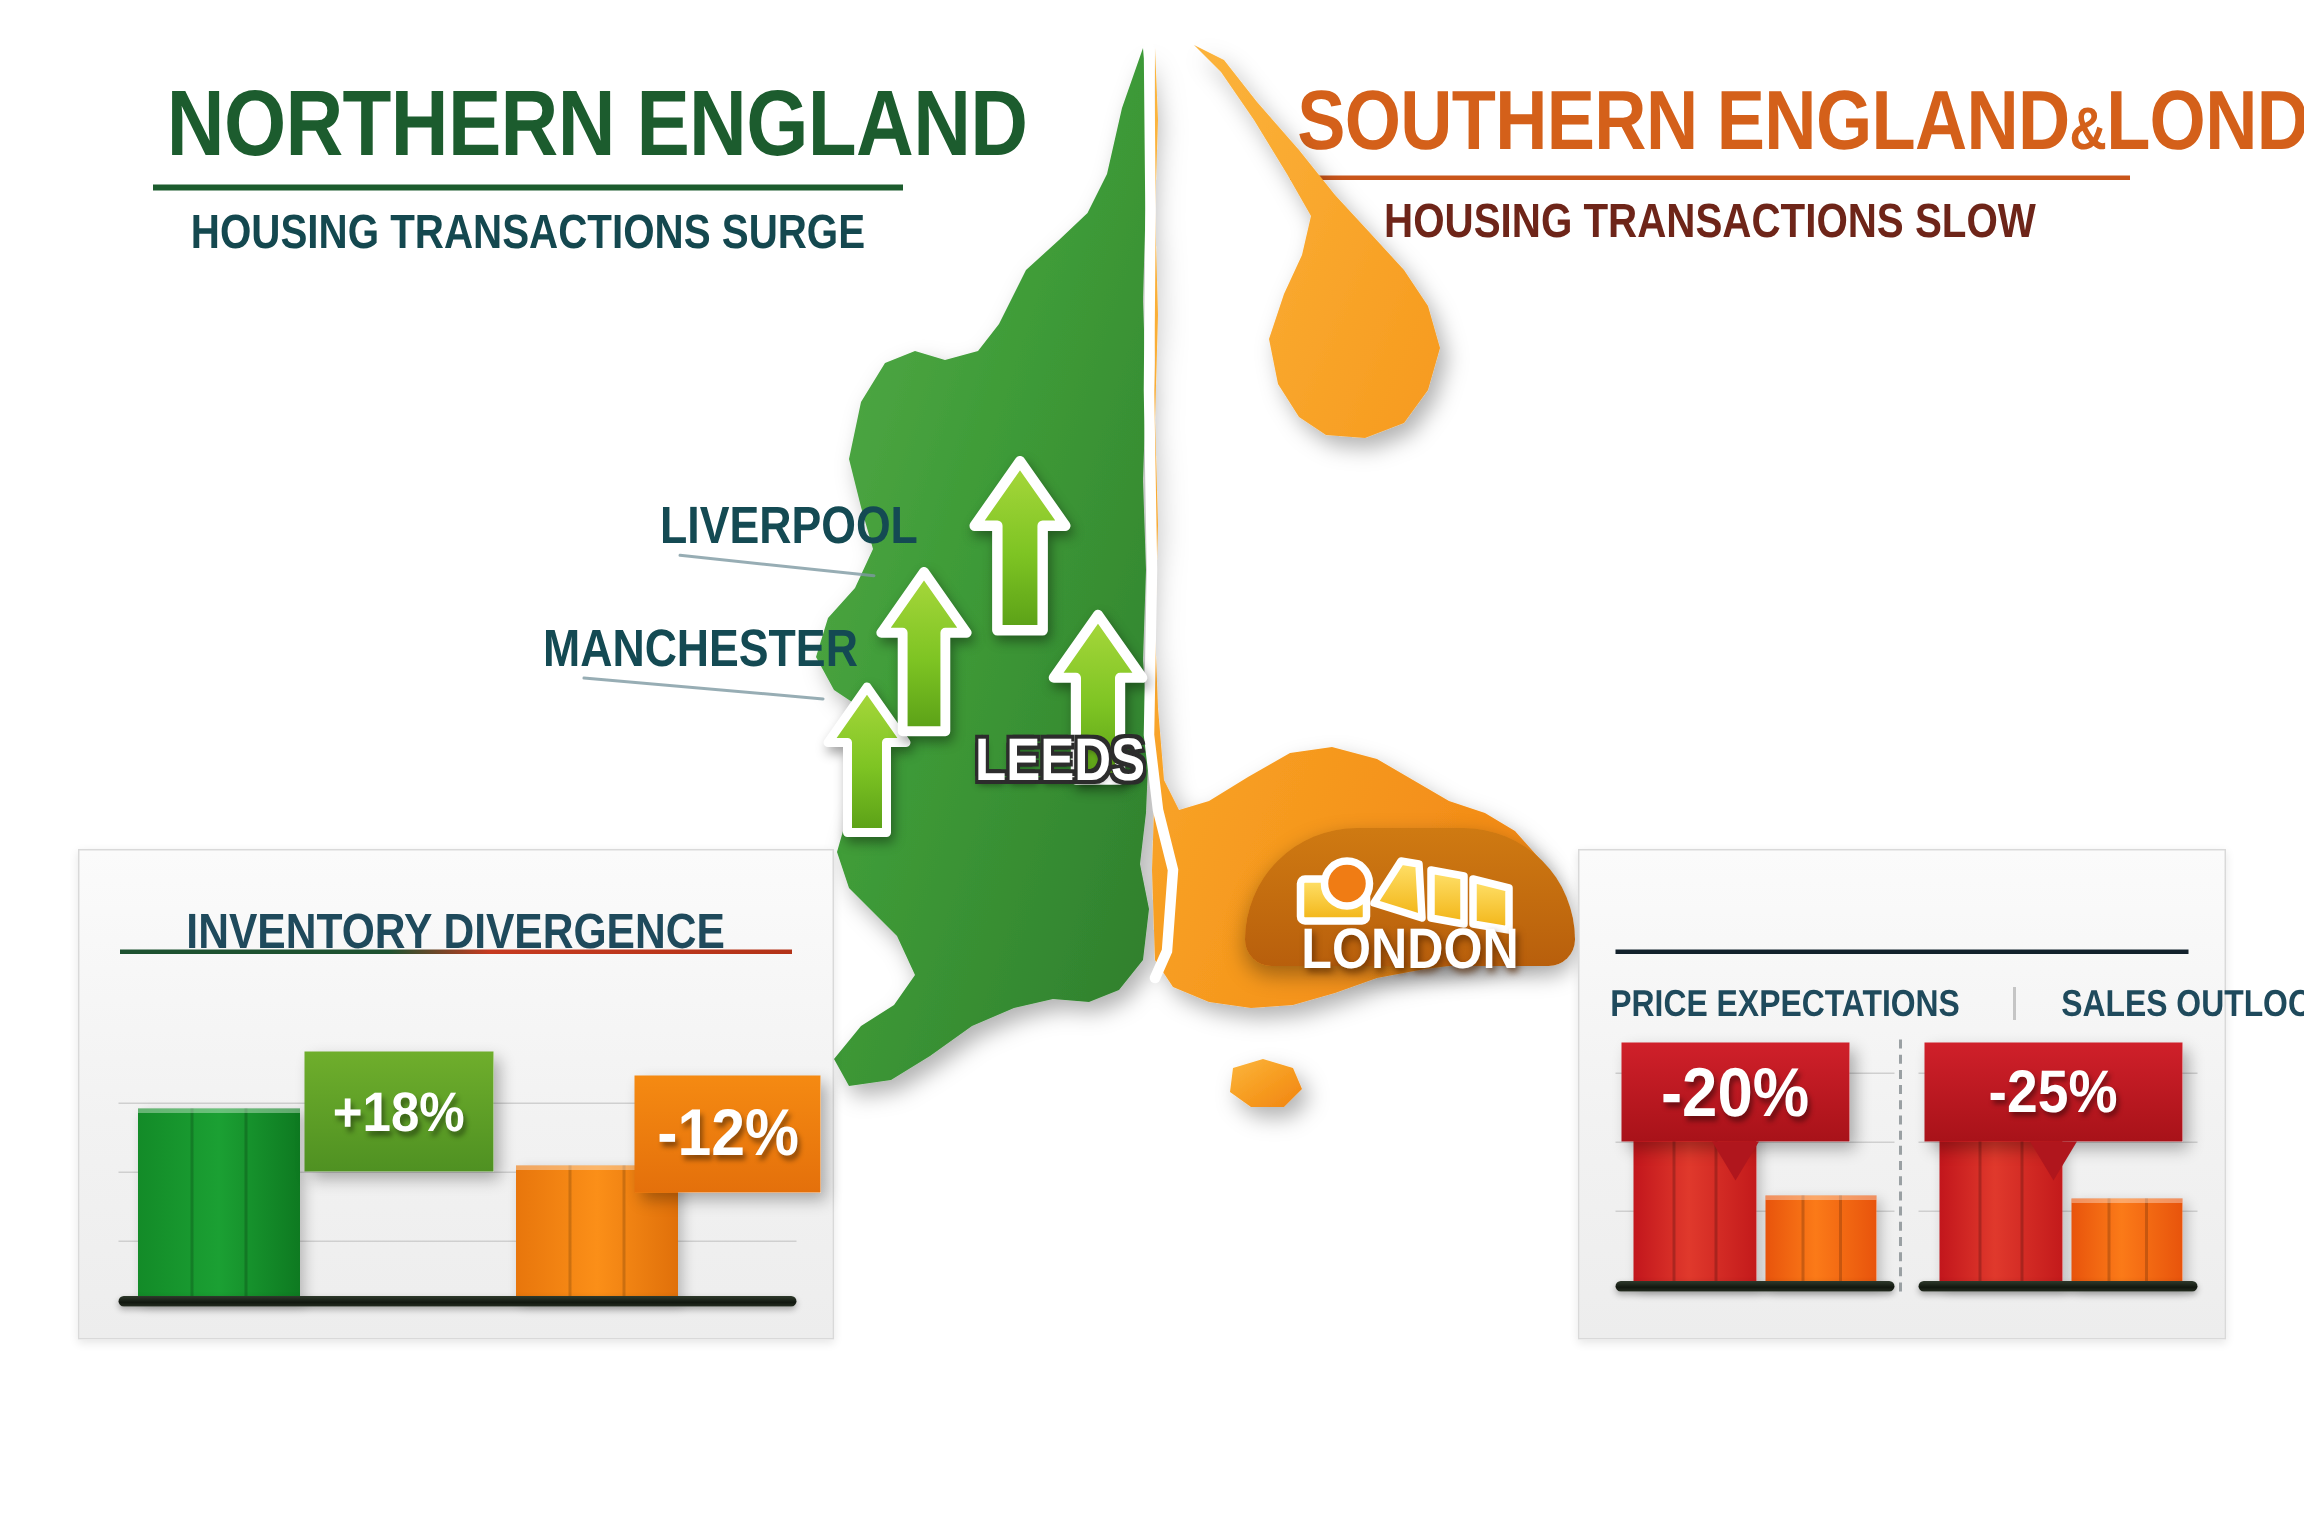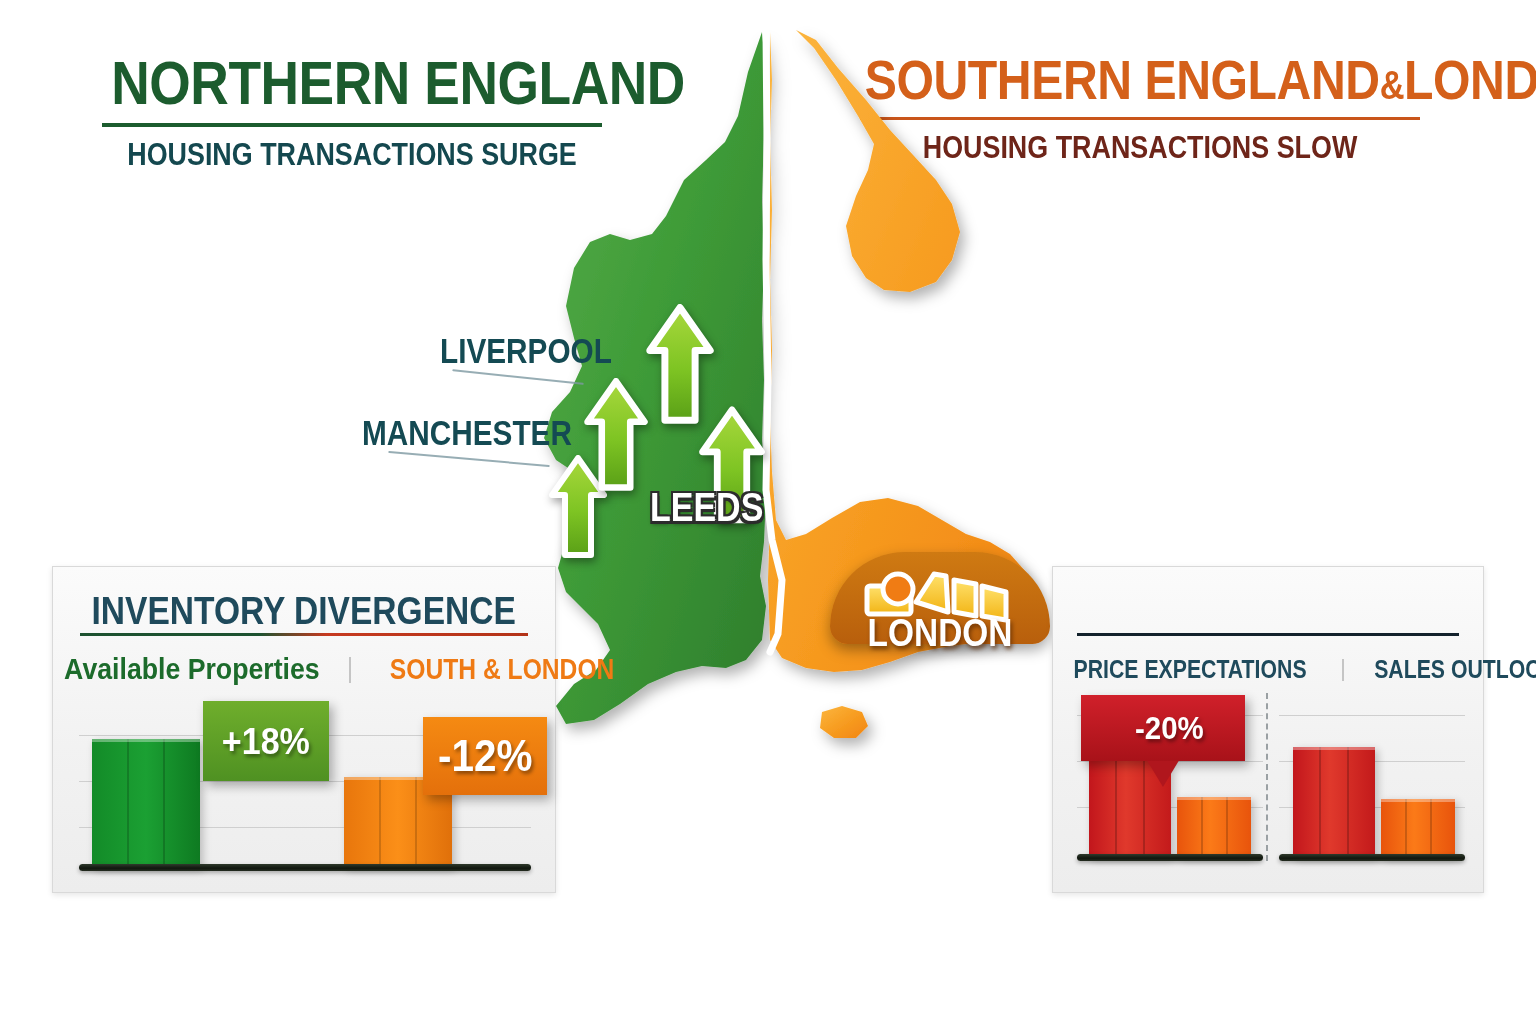--- a/index.html
+++ b/index.html
@@ -88,21 +88,21 @@
   }
   .panel-title{
     position:absolute;left:0;width:100%;text-align:center;
     font-weight:bold;color:#1f4a5c;line-height:1;
   }
   .panel-title span{display:inline-block;transform:scaleX(.86);}
   .panel-rule{position:absolute;height:3px;}
 
   
   #panel-left{left:52px;top:566px;width:502px;height:325px;}
-  #panel-left .panel-title{top:24px;font-size:39px;}
+  #panel-left .panel-title{top:37px;font-size:33px;}
   #panel-left .panel-rule{
     left:27px;top:66px;width:448px;
     background:linear-gradient(90deg,#1d5230 0%,#1d5230 40%,#c63a20 55%,#b33318 100%);
   }
   .legend-row{position:absolute;left:0;width:100%;top:88px;text-align:center;white-space:nowrap;}
   .legend-row .lg{display:inline-block;font-weight:bold;font-size:29px;line-height:1;
       transform:scaleX(.92);}
   .lg.green{color:#1c6b2b;}
   .lg.orange{color:#ef7a14;transform:scaleX(.85);}
   .legend-sep{display:inline-block;width:2px;height:26px;background:#c5c5c5;
@@ -271,25 +271,20 @@
       <path d="M90 14 L112 18 L112 50 L90 46 Z" fill="url(#gGold)" stroke="#fff" stroke-width="5" stroke-linejoin="round"></path>
       <path d="M118 20 L142 26 L142 54 L118 50 Z" fill="url(#gGold)" stroke="#fff" stroke-width="5" stroke-linejoin="round"></path>
     </svg>
     <div class="lbl nosel">LONDON</div>
   </div>
 
   <div class="panel" id="panel-left">
     <div class="panel-title nosel"><span>INVENTORY DIVERGENCE</span></div>
     <div class="panel-rule"></div>
 
-    <div class="legend-row nosel">
-      <span class="lg green">Available Properties</span>
-      <span class="legend-sep"></span>
-      <span class="lg orange">SOUTH &amp; LONDON</span>
-    </div>
 
     <div class="chart" style="left:26px;top:148px;width:452px;height:152px;">
       <div class="gridline" style="top:20px;"></div>
       <div class="gridline" style="top:66px;"></div>
       <div class="gridline" style="top:112px;"></div>
 
       <div class="bar" style="left:13px;width:108px;height:128px;
                   background:linear-gradient(90deg,#138b28 0%,#1ba033 50%,#0e7a21 100%);">
         <div class="seg" style="left:35px;width:2px;background:rgba(0,0,0,.18);"></div>
         <div class="seg" style="left:71px;width:2px;background:rgba(0,0,0,.18);"></div>
@@ -358,20 +353,24 @@
 
       <div class="bar orange-bar" style="left:102px;width:74px;height:58px;">
         <div class="seg" style="left:24px;width:2px;background:rgba(0,0,0,.18);"></div>
         <div class="seg" style="left:49px;width:2px;background:rgba(0,0,0,.18);"></div>
         <div class="cap"></div>
       </div>
 
       <div class="baseline" style="bottom:-4px;"></div>
     </div>
 
-    <div class="callout co-red" style="left:28px;top:128px;width:152px;height:66px;font-size:32px;padding-left:12px;">
+    <div class="callout co-red" style="left:28px;top:128px;width:152px;height:66px;font-size:46px;">
       <span>-20%</span>
       <span class="tail" style="border-top:26px solid #b0161d;"></span>
     </div>
+    <div class="callout co-red" style="left:230px;top:128px;width:172px;height:66px;font-size:40px;">
+      <span>-25%</span>
+      <span class="tail" style="border-top:26px solid #b0161d;"></span>
+    </div>
   </div>
 
 
 </div>
 
 </body></html>

